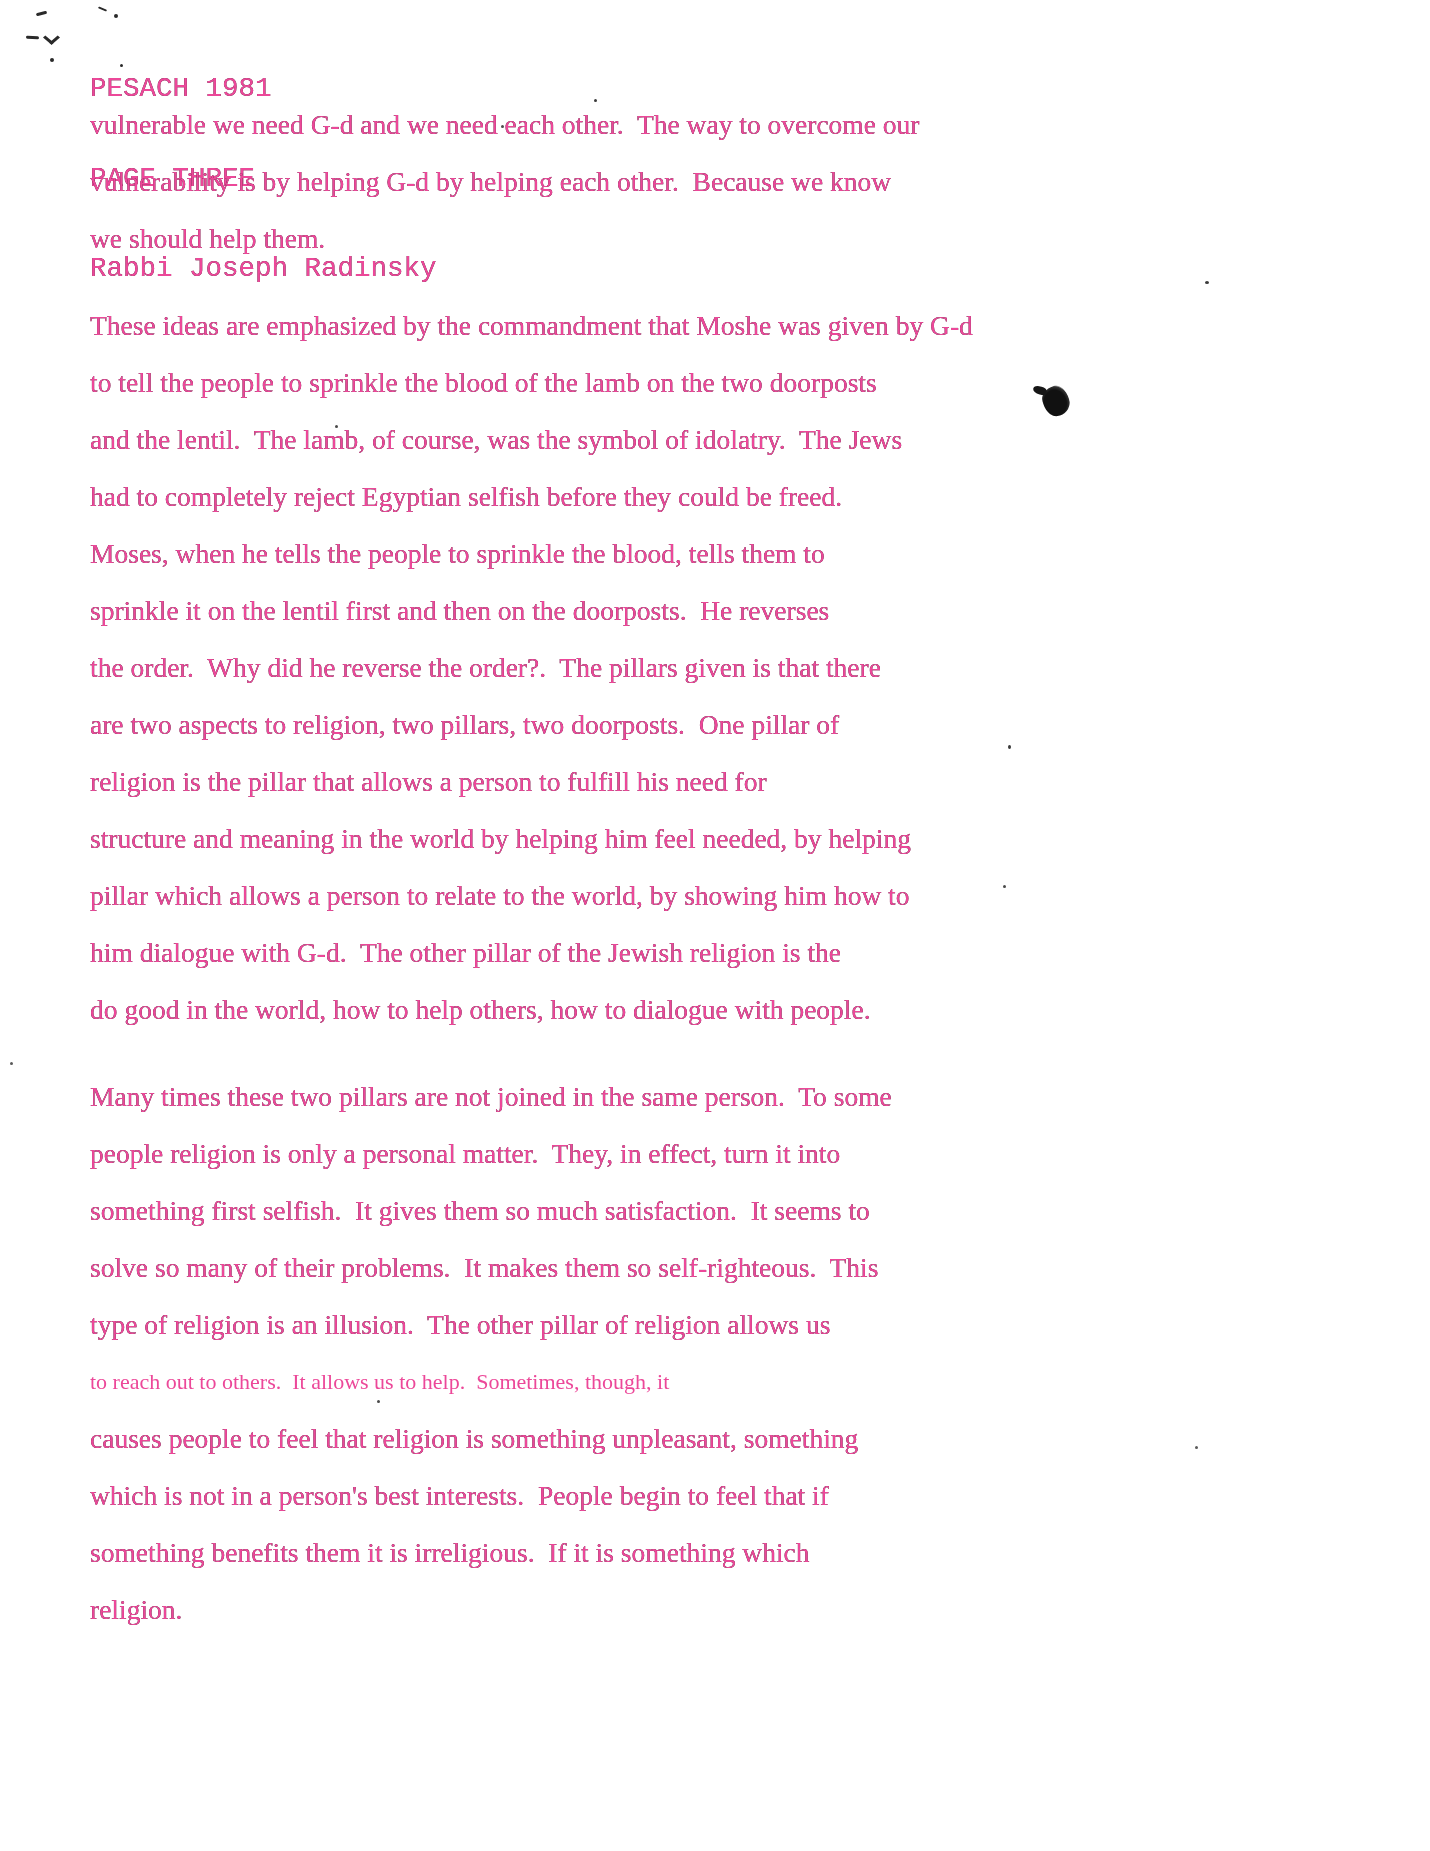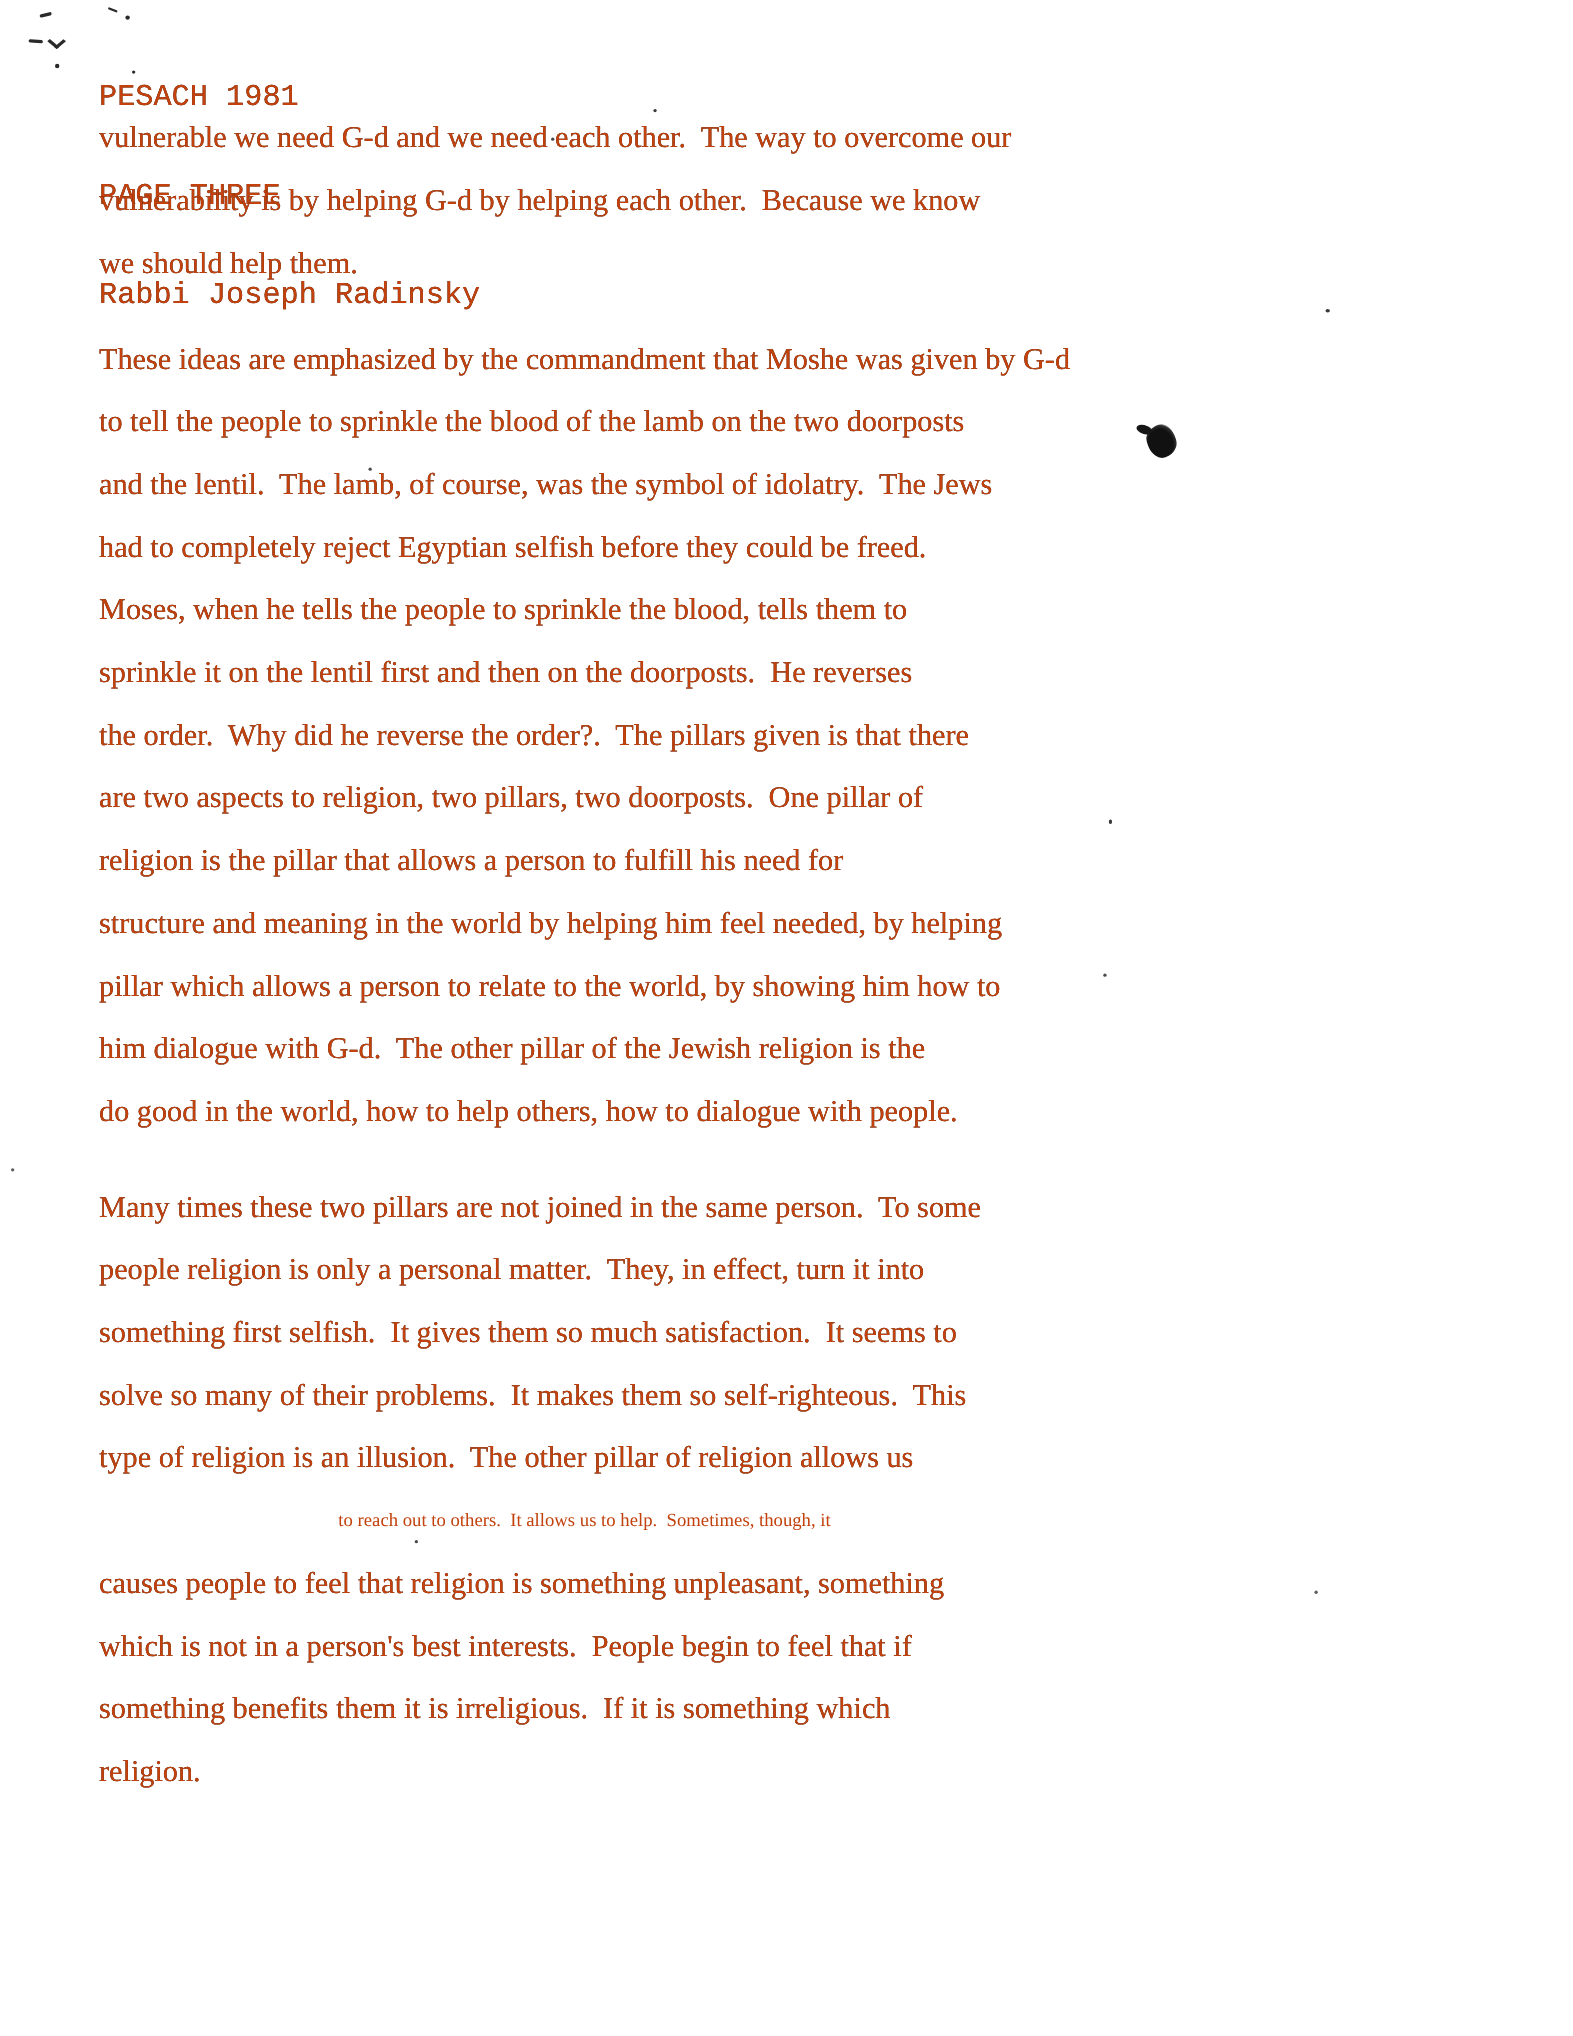--- a/index.html
+++ b/index.html
@@ -26,23 +26,22 @@
     left: 90px;
     top: 96px;
     font-size: 27.5px;
     line-height: 57px;
     text-shadow: 0 0 0.5px #1b1b1b;
   }
   .paragraph + .paragraph { margin-top: 30px; }
   .line { white-space: pre; font-family: Liberation Serif, serif; }
   
   .paragraph:nth-child(3) .line:nth-child(6) {
-    font-size: 17px;
+    font-size: 22px;
     text-shadow: none;
-    text-align: center;
   }
   
   .ink-blot {
     position: absolute;
     left: 1043px;
     top: 386px;
     width: 26px;
     height: 30px;
     background: radial-gradient(ellipse at 45% 55%, #111 0 55%, rgba(17,17,17,0.85) 70%, rgba(17,17,17,0) 78%);
     border-radius: 62% 38% 55% 45% / 40% 60% 45% 55%;
@@ -74,21 +73,21 @@
   .speck.s11 { left: 335px; top: 425px; width: 3px; height: 3px; border-radius: 50%; background:#4a4a4a; }
   .speck.s12 { left: 1008px; top: 745px; width: 3px; height: 4px; border-radius: 50%; background:#3a3a3a; }
   .speck.s13 { left: 1003px; top: 885px; width: 3px; height: 3px; border-radius: 50%; background:#4a4a4a; }
   .speck.s14 { left: 10px; top: 1062px; width: 3px; height: 3px; border-radius: 50%; background:#5a5a5a; }
   .speck.s15 { left: 377px; top: 1400px; width: 3px; height: 3px; border-radius: 50%; background:#4a4a4a; }
   .speck.s16 { left: 1195px; top: 1446px; width: 3px; height: 3px; border-radius: 50%; background:#5a5a5a; }
 </style>
 </head>
 <body>
 
-<div class="page" style="background: rgb(255, 255, 255); color: #c2410c;">
+<div class="page" style="background: rgb(255, 255, 255); color: #ec4899;">
 
   <div class="header-block">
     <div>PESACH 1981</div>
     <div>PAGE THREE</div>
     <div>Rabbi Joseph Radinsky</div>
   </div>
 
   <div class="body-text" id="body-text">
       <div class="paragraph">
         <div class="line">vulnerable we need G-d and we need each other.  The way to overcome our</div>

